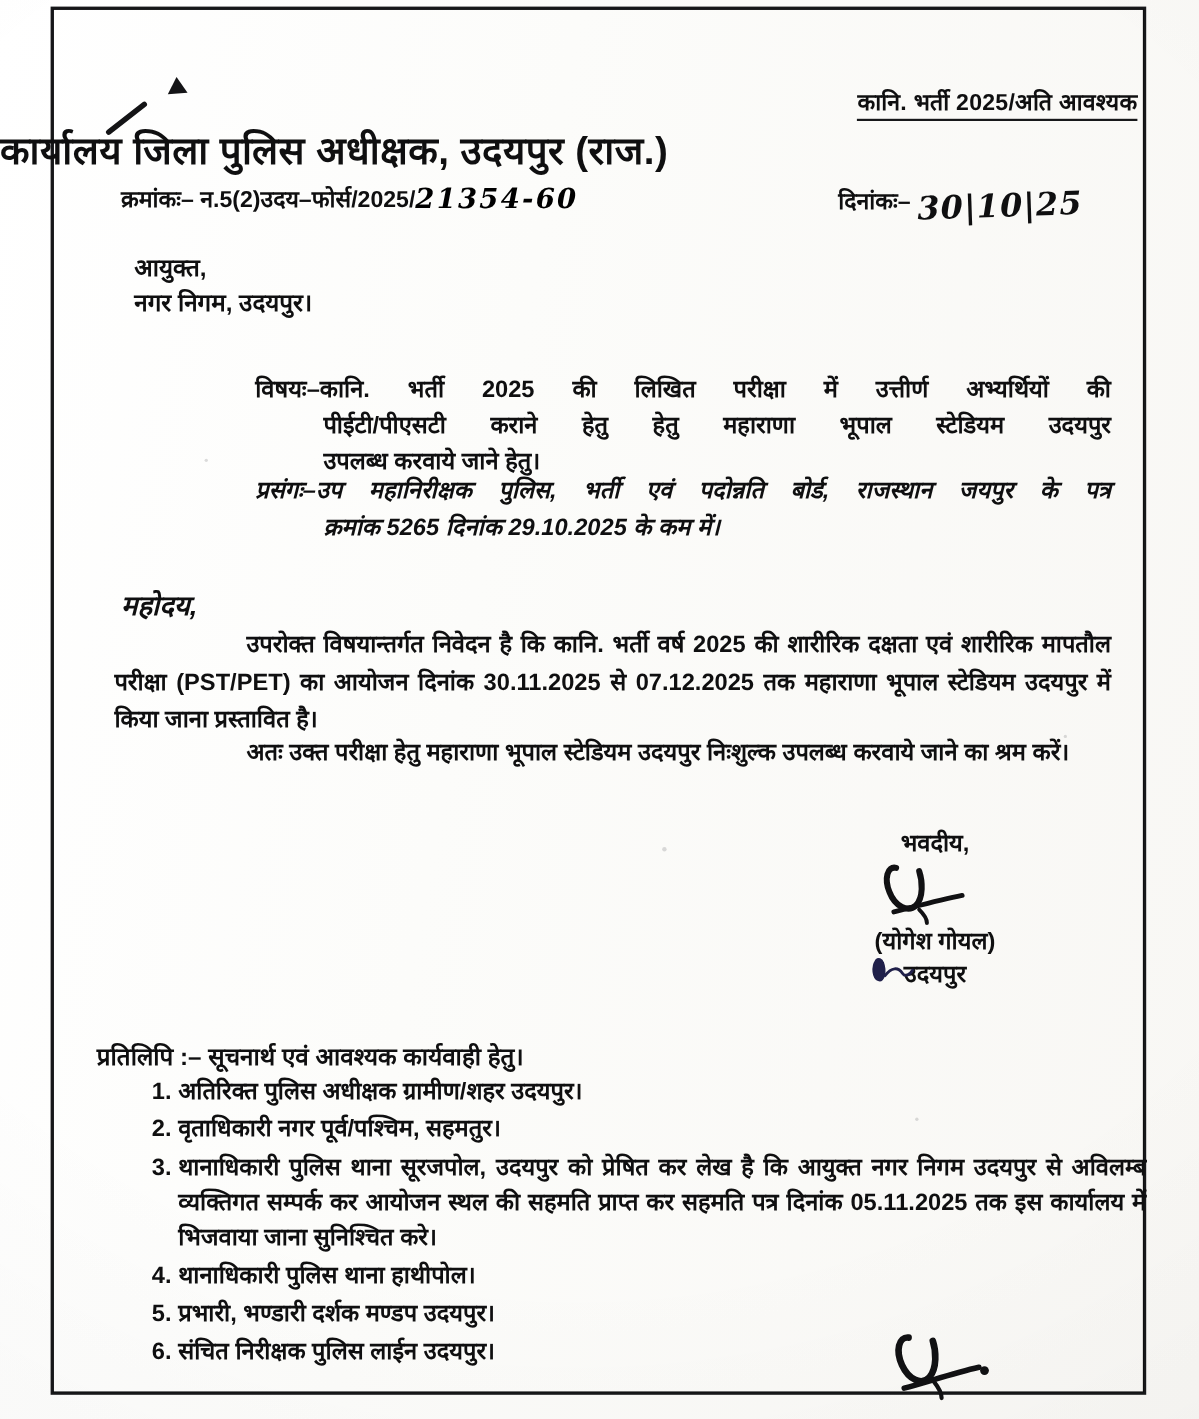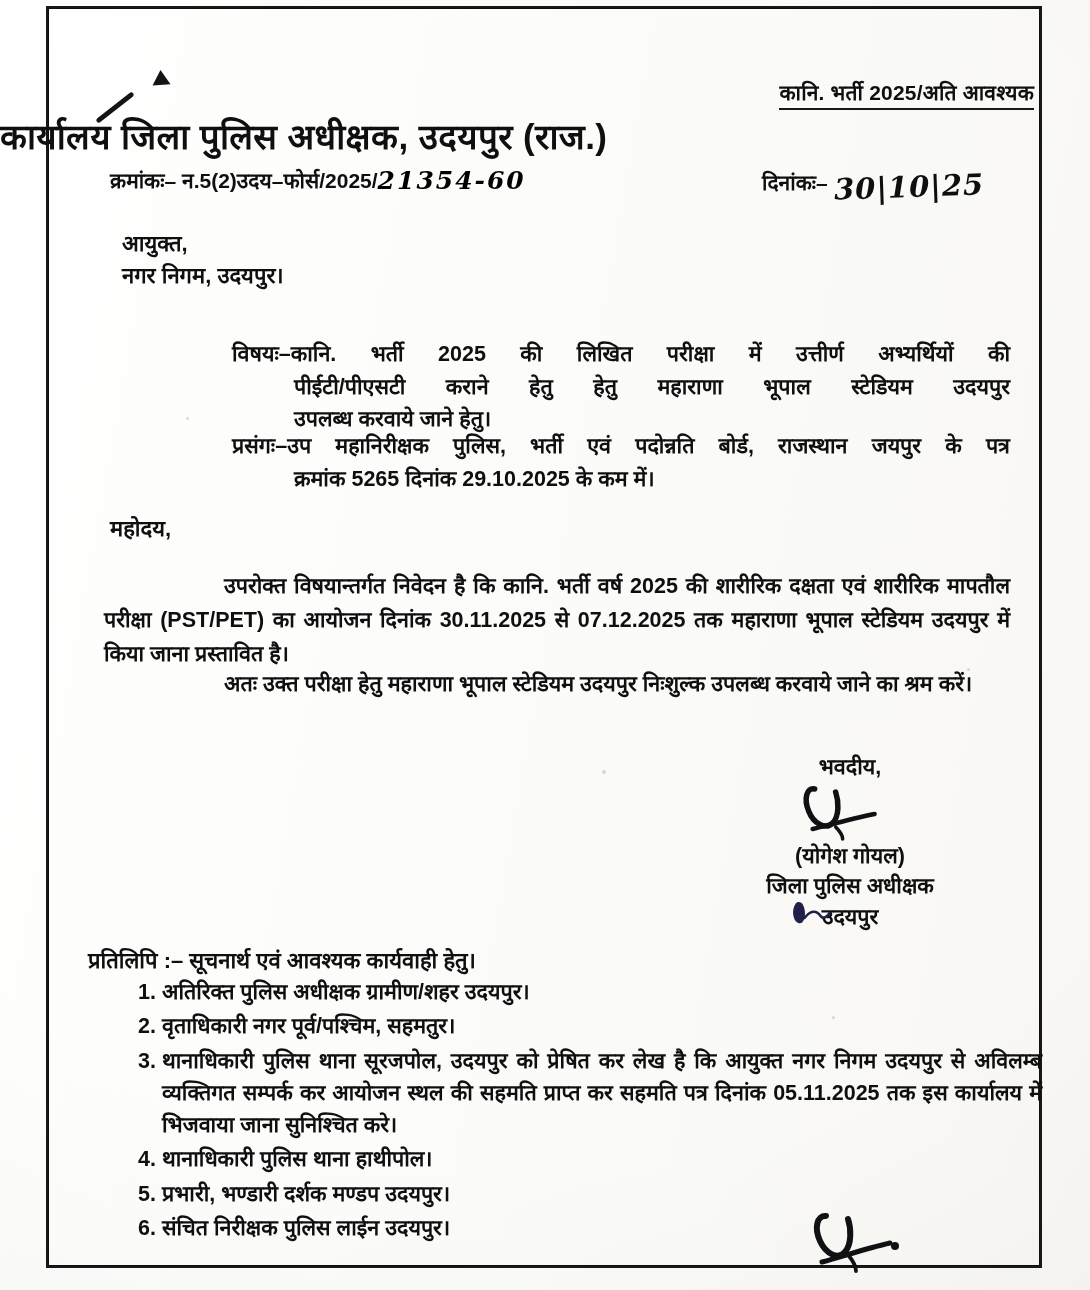--- a/index.html
+++ b/index.html
@@ -166,38 +166,40 @@
     padding-left: 62px;
   }
   .ref-block {
     position: absolute;
     left: 232px;
     top: 430px;
     width: 778px;
     font-size: 21.5px;
     font-weight: 700;
     line-height: 1.52;
+    font-style: italic;
   }
   .ref-first {
     display: block;
     text-align: justify;
     text-align-last: justify;
   }
   .ref-last {
     display: block;
     padding-left: 62px;
   }
 
   
   .salutation {
     position: absolute;
     left: 110px;
-    top: 512px;
-    font-size: 22px;
-    font-weight: 700;
+    top: 532px;
+    font-size: 25px;
+    font-weight: 700;
+    font-style: italic;
   }
 
   
   .body-para {
     position: absolute;
     left: 104px;
     width: 906px;
     font-size: 21.5px;
     font-weight: 700;
     line-height: 1.58;
@@ -340,21 +342,20 @@
     <div class="sign-block">
       <span class="sign-yours">भवदीय,</span>
       <span class="sign-mark">
         <svg width="118" height="58" viewBox="0 0 118 58">
           <path d="M26 6 C18 4, 15 16, 20 28 C25 41, 37 47, 44 40 C51 33, 50 18, 47 9" fill="none" stroke="#111113" stroke-width="5.5" stroke-linecap="round"></path>
           <path d="M24 46 C44 41, 66 35, 86 31" fill="none" stroke="#111113" stroke-width="4.5" stroke-linecap="round"></path>
           <path d="M47 44 C51 48, 54 52, 54 56" fill="none" stroke="#111113" stroke-width="3.6" stroke-linecap="round"></path>
         </svg>
       </span>
       <span class="sign-name">(योगेश गोयल)</span>
-      <span class="sign-desig">जिला पुलिस अधीक्षक</span>
       <span class="sign-place">
         <span class="initial-mark">
           <svg width="48" height="26" viewBox="0 0 48 26">
             <path d="M8 4 C4 10, 5 20, 10 22 C15 24, 17 14, 14 6 C13 3, 10 2, 8 4 Z" fill="#20204a" stroke="#20204a" stroke-width="2"></path>
             <path d="M16 18 C22 10, 28 10, 32 16 C34 19, 38 18, 41 13" fill="none" stroke="#20204a" stroke-width="2.6" stroke-linecap="round"></path>
           </svg>
         </span>
         <span>उदयपुर</span>
       </span>
     </div>

